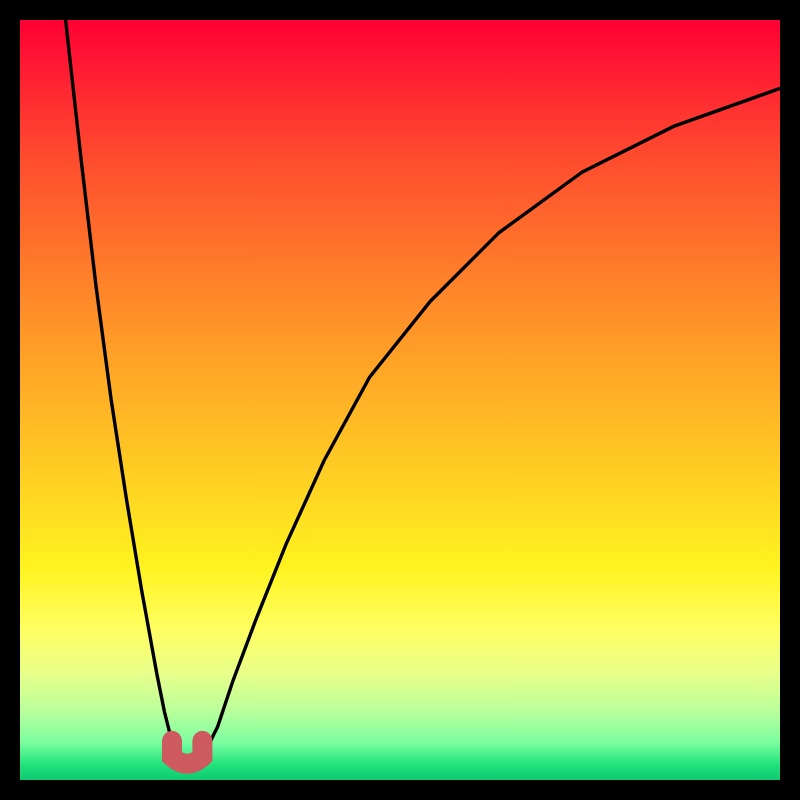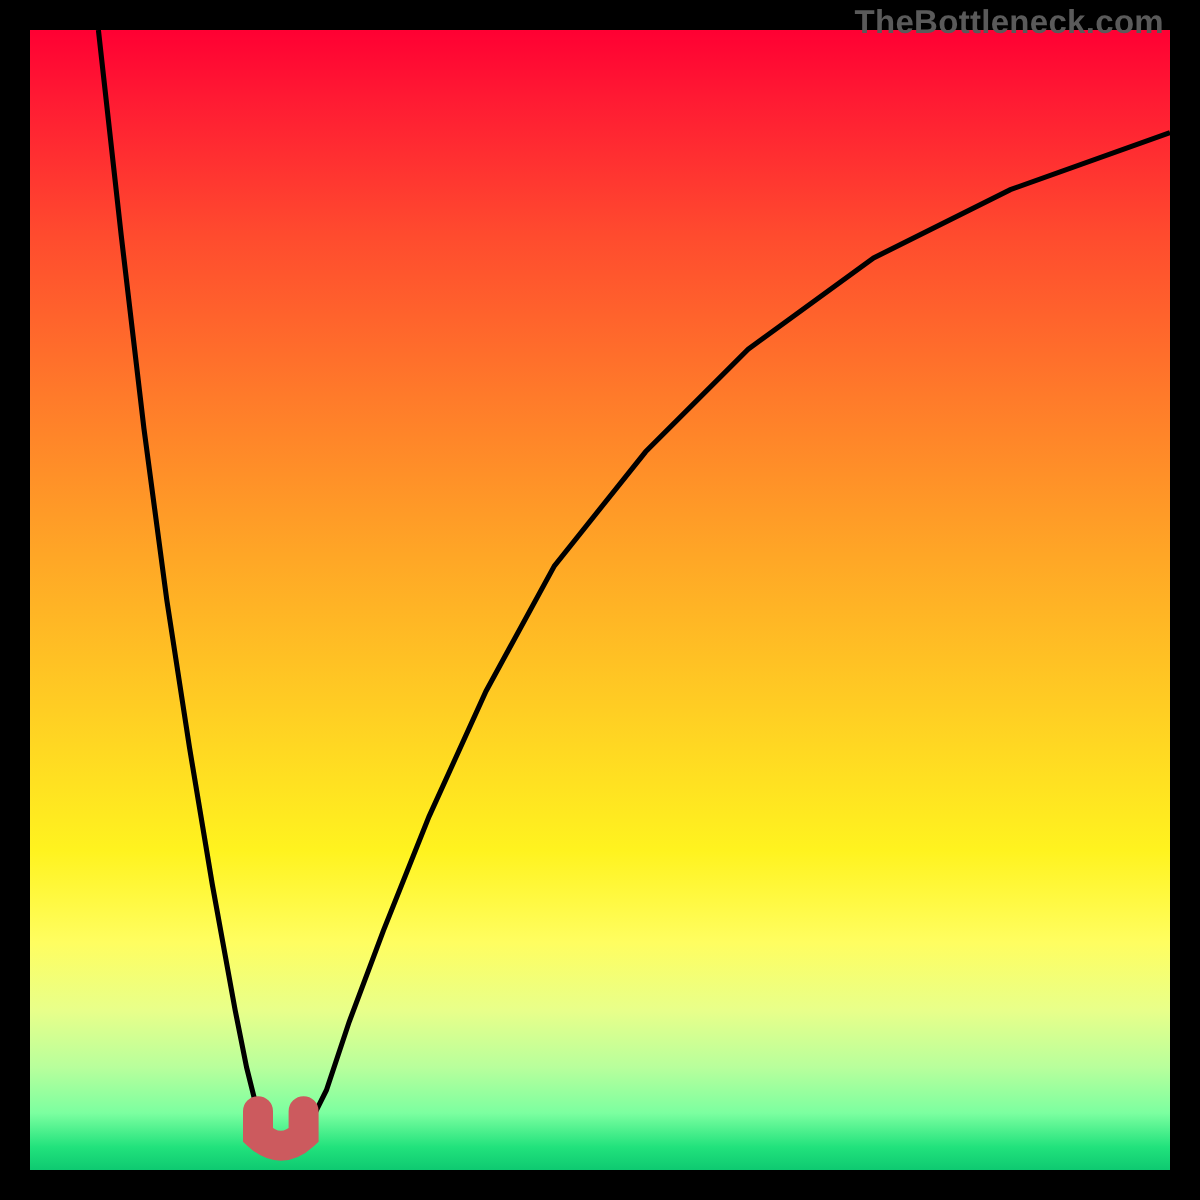--- a/index.html
+++ b/index.html
@@ -30,14 +30,13 @@
 
 <div class="frame">
   <div class="plot"></div>
 
   <svg class="curve" viewBox="0 0 760 760">
     <path d="M 45.6 0.0 L 60.8 136.8 L 76.0 266.0 L 91.2 380.0 L 106.4 478.8 L 121.6 570.0 L 136.8 653.6 L 144.4 691.6 L 152.0 722.0 L 159.6 737.2" id="leftPath" fill="none" stroke="#000" stroke-width="3.4"></path>
     <path d="M 182.4 737.2 L 197.6 706.8 L 212.8 661.2 L 235.6 600.4 L 266.0 524.4 L 304.0 440.8 L 349.6 357.2 L 410.4 281.2 L 478.8 212.8 L 562.4 152.0 L 653.6 106.4 L 760.0 68.4" id="rightPath" fill="none" stroke="#000" stroke-width="3.4"></path>
     <path class="tick" id="uMark" d="M 152.0 720.8 L 152.0 736.8 Q 167.2 750.8 182.4 736.8 L 182.4 720.8"></path>
   </svg>
 
-  <div class="watermark">TheBottleneck.com</div>
 </div>
 
 </body></html>

